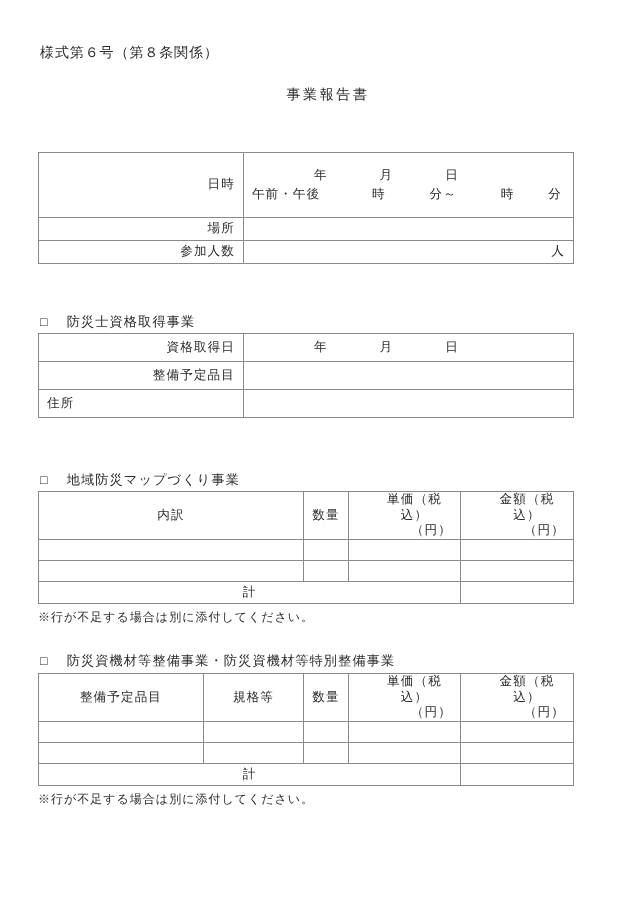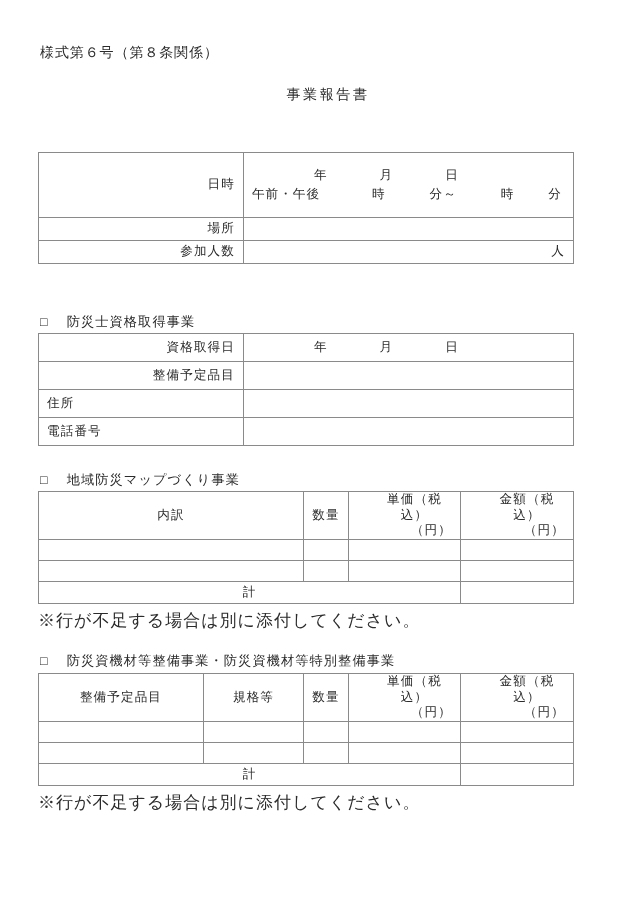--- a/index.html
+++ b/index.html
@@ -93,21 +93,21 @@
     display: block;
     text-align: center;
     line-height: 1.25;
     margin-left: 20px;
   }
   .two-line .l2 { display: block; text-align: right; }
   
   .note {
     position: absolute;
     left: 38px;
-    font-size: 17px;
+    font-size: 12px;
     letter-spacing: 1.0px;
     white-space: nowrap;
   }
 </style>
 </head>
 <body>
 
 <div class="page">
 
   <div class="form-no">様式第６号（第８条関係）</div>
@@ -160,24 +160,20 @@
             <span>年</span><span class="sp-m"></span><span>月</span><span class="sp-m"></span><span>日</span>
           </span>
         </td>
       </tr>
       <tr>
         <td class="lbl" style="height:27px;">整備予定品目</td>
         <td class="cell-free"></td>
       </tr>
       <tr>
         <td class="lbl-ind" style="height:27px;">住所</td>
-        <td class="cell-free"></td>
-      </tr>
-      <tr>
-        <td class="lbl-ind" style="height:27px;">電話番号</td>
         <td class="cell-free"></td>
       </tr>
     </tbody>
   </table>
 
   <div class="section-head" style="top:471px;">
     <span class="box">□</span><span>地域防災マップづくり事業</span>
   </div>
 
   <table class="form" style="top:491px;">

